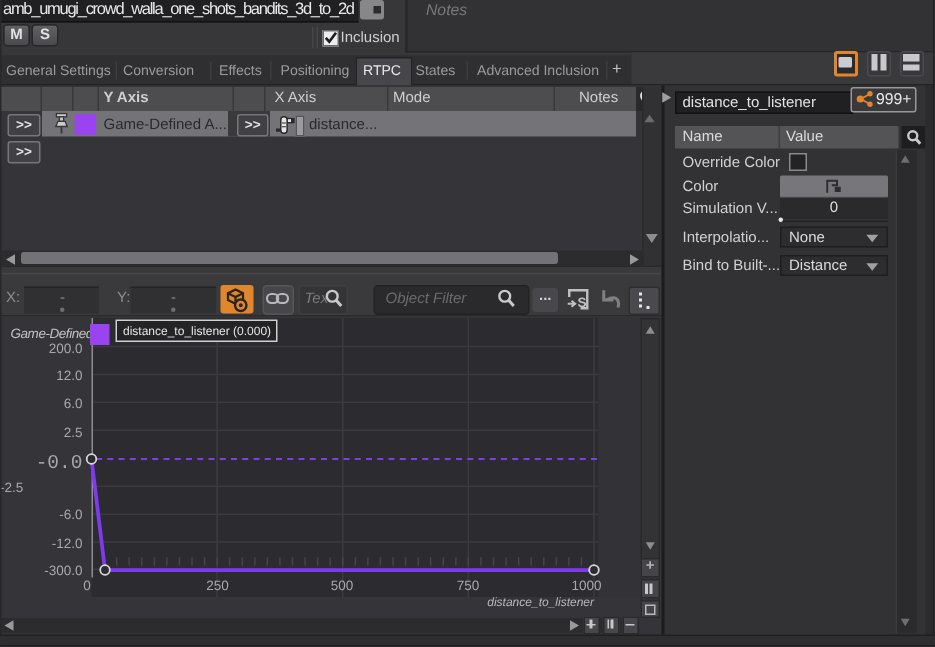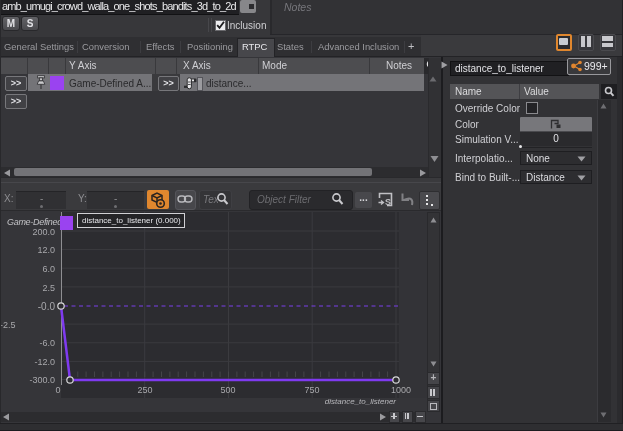--- a/index.html
+++ b/index.html
@@ -68,21 +68,21 @@
 <div class="abs" style="left:0;top:57px;width:441px;height:118px;background:#353539;"></div>
 
 <div class="abs" style="left:0;top:58px;width:428px;height:16px;background:#4d4d50;"></div>
 <div class="abs" style="left:27px;top:58px;width:1px;height:16px;background:#39393c;"></div>
 <div class="abs" style="left:48px;top:58px;width:1px;height:16px;background:#39393c;"></div>
 <div class="abs" style="left:65px;top:58px;width:1px;height:16px;background:#39393c;"></div>
 <div class="abs" style="left:155px;top:58px;width:1px;height:16px;background:#39393c;"></div>
 <div class="abs" style="left:176px;top:58px;width:1px;height:16px;background:#39393c;"></div>
 <div class="abs" style="left:258px;top:58px;width:1px;height:16px;background:#39393c;"></div>
 <div class="abs" style="left:369px;top:58px;width:1px;height:16px;background:#39393c;"></div>
-<div class="abs" style="left:69px;top:60px;color:#cfcfd3;">Y Axis</div>
+<div class="abs" style="left:69px;top:60px;color:#cfcfd3;font-weight:bold;">Y Axis</div>
 <div class="abs" style="left:183px;top:60px;color:#cfcfd3;">X Axis</div>
 <div class="abs" style="left:262px;top:60px;color:#cfcfd3;text-align:center;">Mode</div>
 <div class="abs" style="left:386px;top:60px;color:#cfcfd3;">Notes</div>
 
 <div class="abs" style="left:424px;top:58px;width:16px;height:16px;background:#29292c;"></div>
 <svg class="abs" style="left:426px;top:59px;" width="12" height="13" viewBox="0 0 12 13">
   <circle cx="5" cy="5" r="3.4" stroke="#e4e4e6" stroke-width="1.7" fill="none"></circle>
   <line x1="7.5" y1="7.5" x2="10.5" y2="11" stroke="#e4e4e6" stroke-width="2"></line>
 </svg>
 
@@ -259,31 +259,31 @@
   <path d="M61 95 L70 169 L396 169" fill="none" stroke="#7f3af0" stroke-width="2.5"></path>
   <circle cx="61" cy="95" r="3.2" fill="#2c2c30" stroke="#d8d8da" stroke-width="1.2"></circle>
   <circle cx="70" cy="169" r="3.2" fill="#2c2c30" stroke="#d8d8da" stroke-width="1.2"></circle>
   <circle cx="396" cy="169" r="3.2" fill="#2c2c30" stroke="#d8d8da" stroke-width="1.2"></circle>
 </svg>
 
 <div class="abs" style="left:0;top:226.5px;width:55px;text-align:right;font-size:9px;color:#a8a8ac;">200.0</div>
 <div class="abs" style="left:0;top:245px;width:55px;text-align:right;font-size:9px;color:#a8a8ac;">12.0</div>
 <div class="abs" style="left:0;top:264px;width:55px;text-align:right;font-size:9px;color:#a8a8ac;">6.0</div>
 <div class="abs" style="left:0;top:282.5px;width:55px;text-align:right;font-size:9px;color:#a8a8ac;">2.5</div>
-<div class="abs" style="left:0;top:301px;width:55px;text-align:right;font-size:10px;color:#a8a8ac;">-0.0</div>
+<div class="abs" style="left:0;top:301px;width:55px;text-align:right;font-size:13px;color:#a8a8ac;font-family:Liberation Mono, monospace;">-0.0</div>
 <div class="abs" style="left:0;top:320px;width:55px;font-size:9px;color:#a8a8ac;">-2.5</div>
 <div class="abs" style="left:0;top:338px;width:55px;text-align:right;font-size:9px;color:#a8a8ac;">-6.0</div>
 <div class="abs" style="left:0;top:357px;width:55px;text-align:right;font-size:9px;color:#a8a8ac;">-12.0</div>
 <div class="abs" style="left:0;top:375px;width:55px;text-align:right;font-size:9px;color:#a8a8ac;">-300.0</div>
 
 <div class="abs" style="left:48px;top:385px;width:20px;text-align:center;font-size:9px;color:#a8a8ac;">0</div>
 <div class="abs" style="left:130px;top:385px;width:30px;text-align:center;font-size:9px;color:#a8a8ac;">250</div>
 <div class="abs" style="left:213px;top:385px;width:30px;text-align:center;font-size:9px;color:#a8a8ac;">500</div>
 <div class="abs" style="left:297px;top:385px;width:30px;text-align:center;font-size:9px;color:#a8a8ac;">750</div>
-<div class="abs" style="left:381px;top:385px;width:30px;text-align:right;font-size:9px;color:#a8a8ac;">1000</div>
+<div class="abs" style="left:381px;top:385px;width:30px;text-align:left;font-size:9px;color:#a8a8ac;">1000</div>
 
 <div class="abs it" style="left:7px;top:217px;font-size:9px;letter-spacing:-0.3px;color:#c2c2c6;">Game-Defined</div>
 <div class="abs" style="left:60px;top:216px;width:12.5px;height:13.5px;background:#9a43f0;"></div>
 <div class="abs" style="left:77px;top:213px;width:102px;height:13px;background:#242427;border:1px solid #d0d0d4;
      color:#e6e6ea;font-size:8px;line-height:13px;padding-left:4px;">distance_to_listener (0.000)</div>
 
 <div class="abs it" style="left:300px;top:397px;width:96px;text-align:right;font-size:8px;color:#b8b8bc;">distance_to_listener</div>
 
 <div class="abs" style="left:427px;top:212px;width:11px;height:198px;background:#333336;border:1px solid #29292c;"></div>
 <svg class="abs" style="left:430px;top:217px;" width="7" height="6" viewBox="0 0 7 6">

